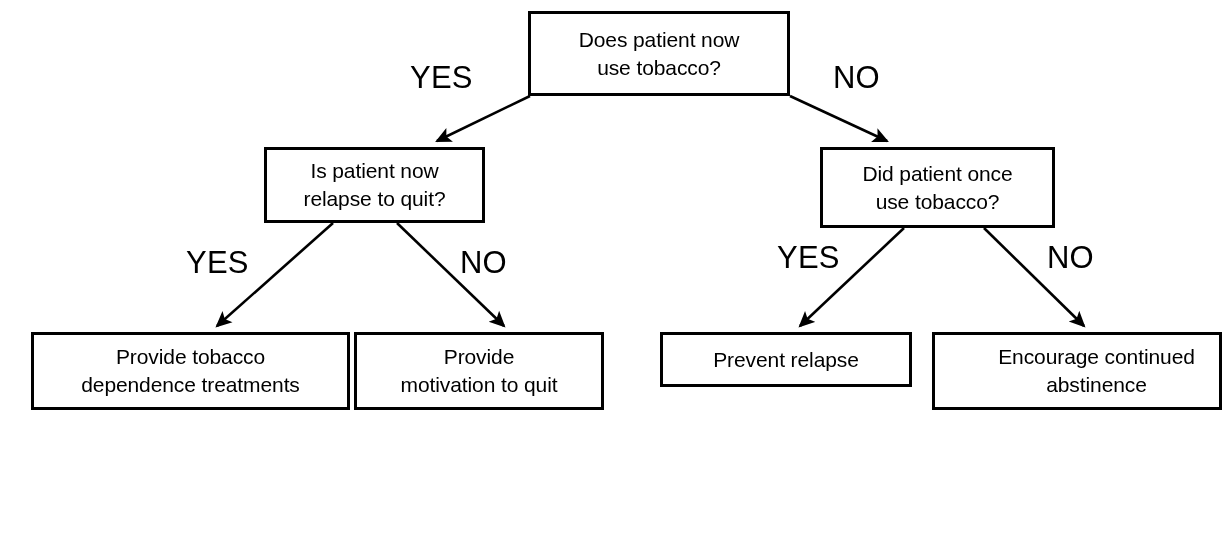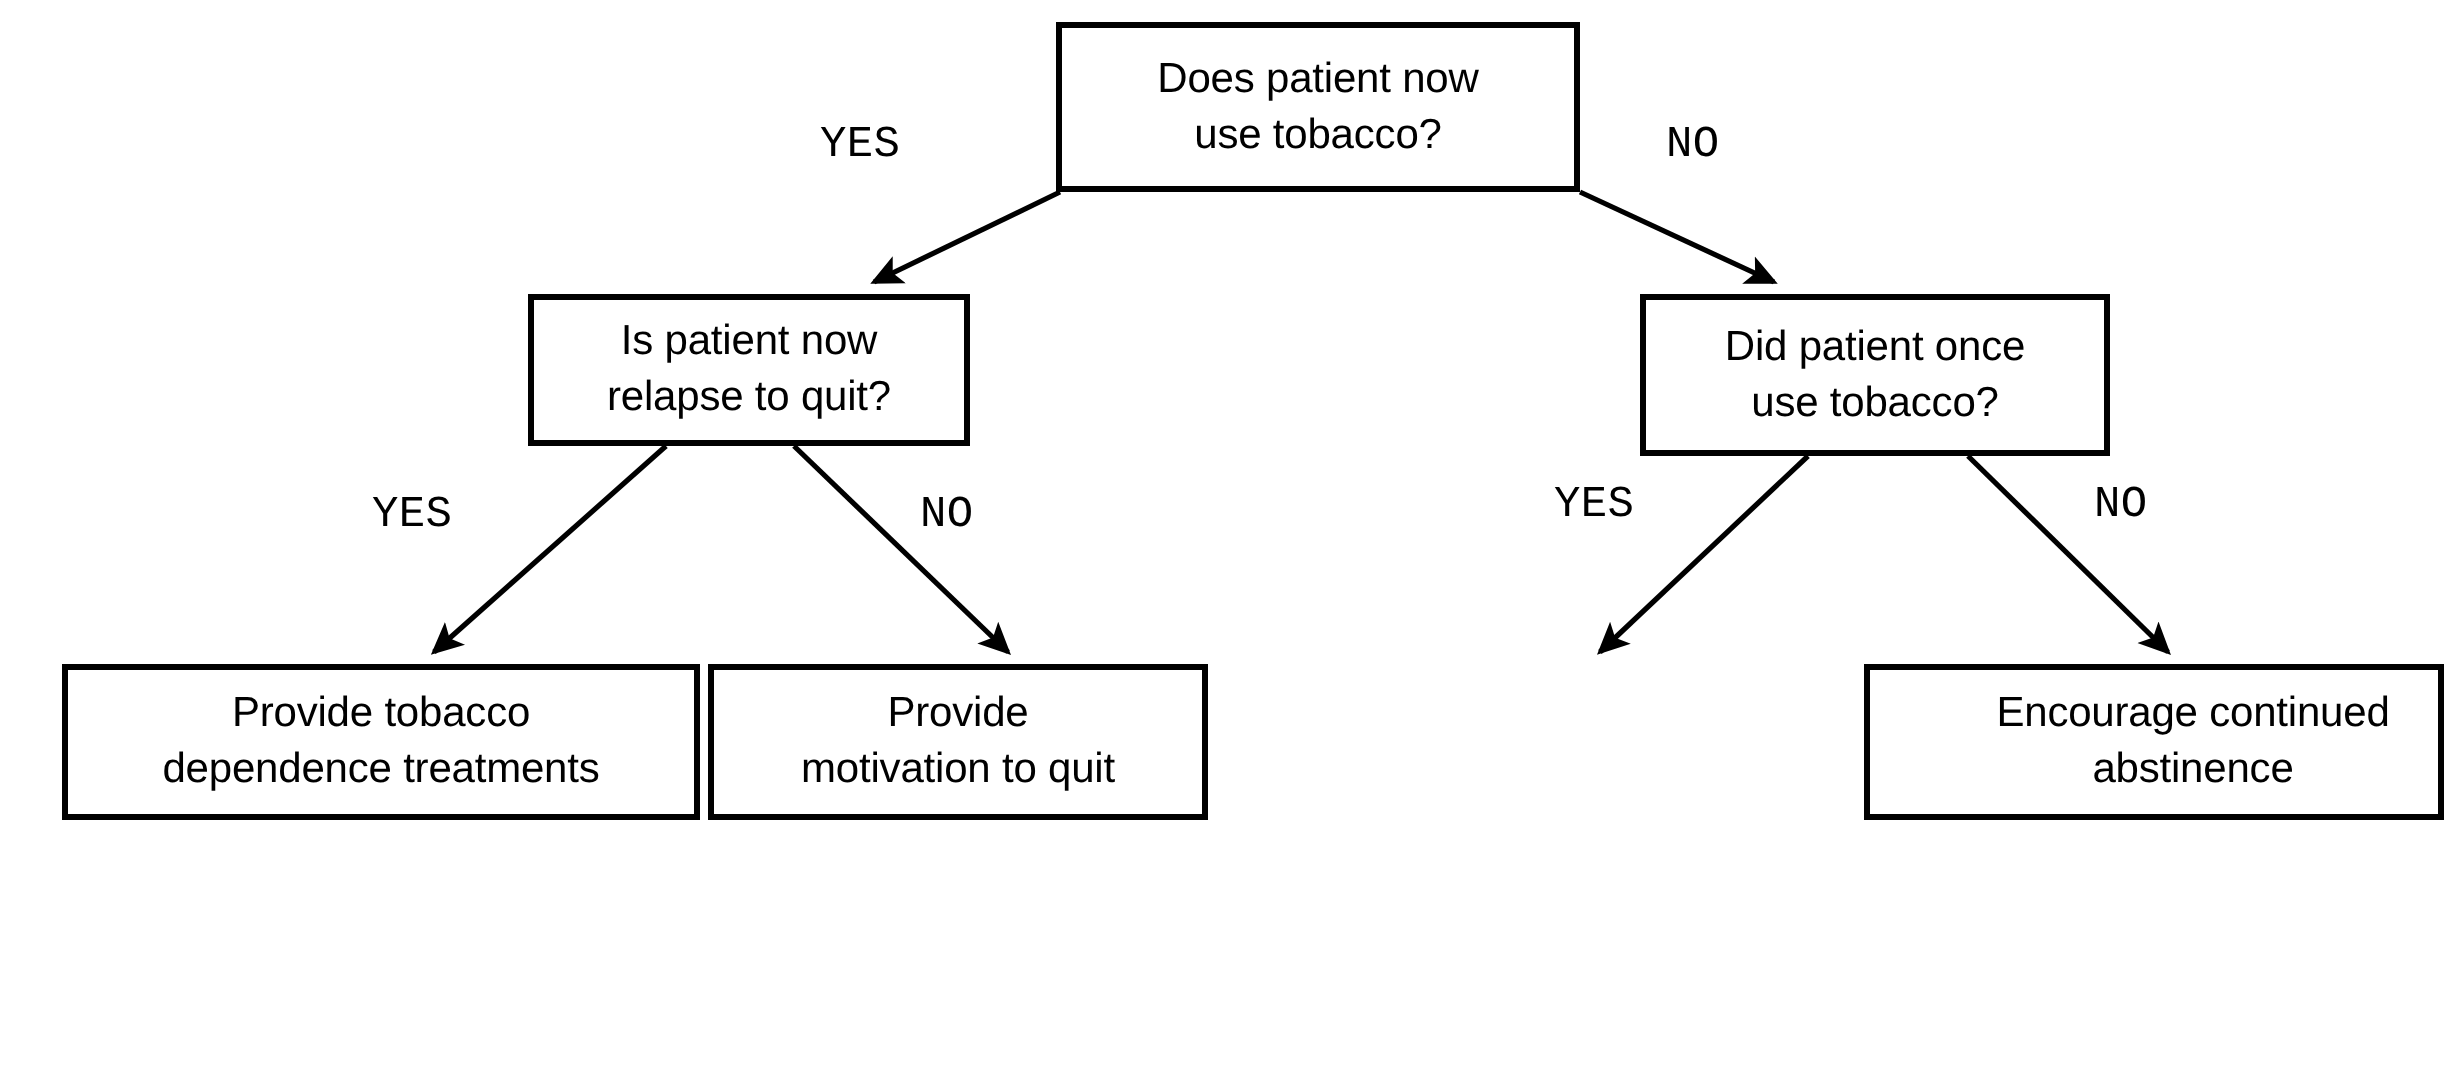--- a/index.html
+++ b/index.html
@@ -35,22 +35,22 @@
     color: #000000;
     font-family: "Liberation Sans", sans-serif;
     font-size: 21px;
     line-height: 1.33;
     letter-spacing: -0.1px;
     white-space: pre-line;
   }
   .edge-label {
     position: absolute;
     color: #000000;
-    font-family: Liberation Mono, monospace;
-    font-size: 22px;
+    font-family: Liberation Sans, sans-serif;
+    font-size: 31px;
     line-height: 1;
     letter-spacing: 0.2px;
     white-space: nowrap;
   }
   #caption {
     position: absolute;
     left: 28px;
     top: 500px;
     width: 1180px;
     font-family: "Liberation Sans", sans-serif;
@@ -95,20 +95,21 @@
   <div class="node" style="left: 528px; top: 11px; width: 262px; height: 85px;">Does patient now
 use tobacco?</div>
   <div class="node" style="left: 264px; top: 147px; width: 221px; height: 76px;">Is patient now
 relapse to quit?</div>
   <div class="node" style="left: 820px; top: 147px; width: 235px; height: 81px;">Did patient once
 use tobacco?</div>
   <div class="node" style="left: 31px; top: 332px; width: 319px; height: 78px;">Provide tobacco
 dependence treatments</div>
   <div class="node" style="left: 354px; top: 332px; width: 250px; height: 78px;">Provide
 motivation to quit</div>
+  <div class="node" style="left: 660px; top: 332px; width: 252px; height: 55px;">Prevent relapse</div>
   <div class="node" style="left: 932px; top: 332px; width: 290px; height: 78px; padding-left: 39px;">Encourage continued
 abstinence</div>
 
   <div class="edge-label" style="left: 410px; top: 62px;">YES</div>
   <div class="edge-label" style="left: 833px; top: 62px;">NO</div>
   <div class="edge-label" style="left: 186px; top: 247px;">YES</div>
   <div class="edge-label" style="left: 460px; top: 247px;">NO</div>
   <div class="edge-label" style="left: 777px; top: 242px;">YES</div>
   <div class="edge-label" style="left: 1047px; top: 242px;">NO</div>
 

